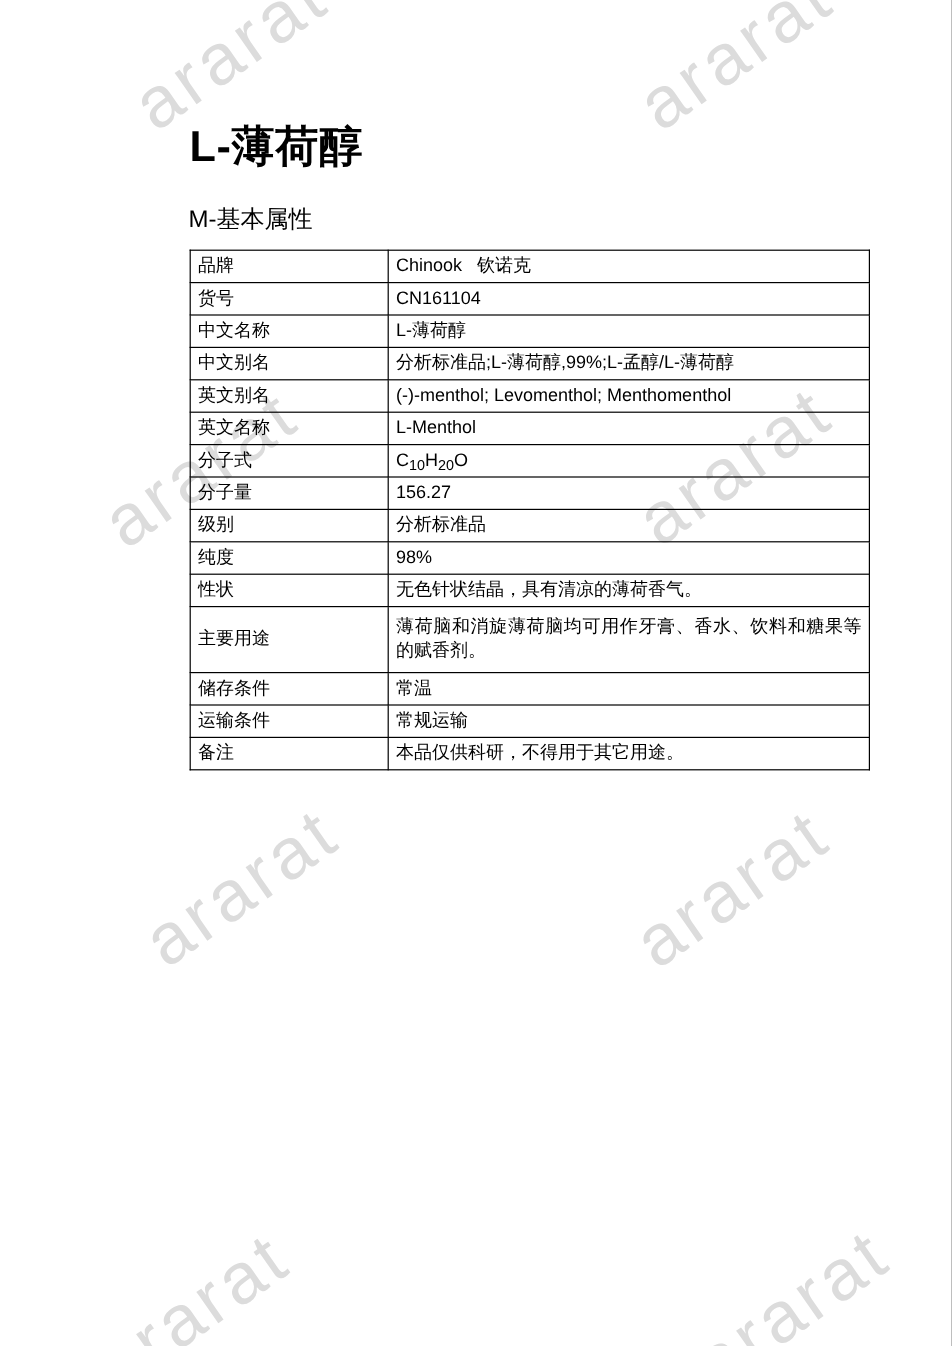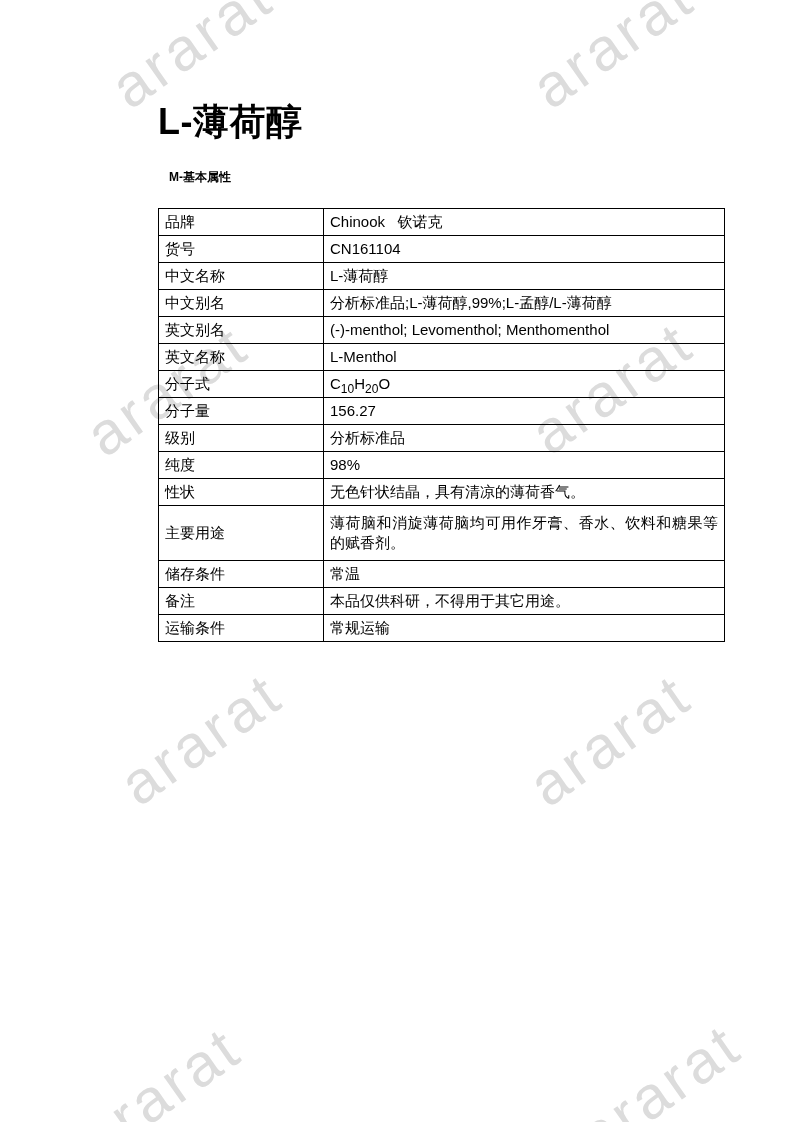--- a/index.html
+++ b/index.html
@@ -33,22 +33,22 @@
   .wm8 { left:660px; top:1090px; }
   
   .content { position:absolute; inset:0; z-index:1;margin-left:45px; }
   .title {
     position:absolute; left:113px; top:101px;
     margin:0;
     font-size:36px; font-weight:700; line-height:1.15;
     letter-spacing:0.5px;
   }
   .section-heading {
-    position:absolute; left:124px; top:169px;
-    font-size:12px; font-weight:700;
+    position:absolute; left:112px; top:169px;
+    font-size:20px; font-weight:400;
   }
   table.props {
     position:absolute; left:113px; top:208px;
     width:567px;
     border-collapse:collapse;
     table-layout:fixed;
   }
   table.props td {
     border:1px solid #000;
     font-size:15px;
@@ -132,24 +132,24 @@
         </tr>
         <tr class="tall">
           <td class="label">主要用途</td>
           <td class="justify">薄荷脑和消旋薄荷脑均可用作牙膏、香水、饮料和糖果等的赋香剂。</td>
         </tr>
         <tr>
           <td class="label">储存条件</td>
           <td>常温</td>
         </tr>
         <tr>
+          <td class="label">运输条件</td>
+          <td>常规运输</td>
+        </tr>
+        <tr>
           <td class="label">备注</td>
           <td>本品仅供科研，不得用于其它用途。</td>
-        </tr>
-        <tr>
-          <td class="label">运输条件</td>
-          <td>常规运输</td>
         </tr>
       </tbody>
     </table>
 
   </div>
 </div>
 
 </body></html>

